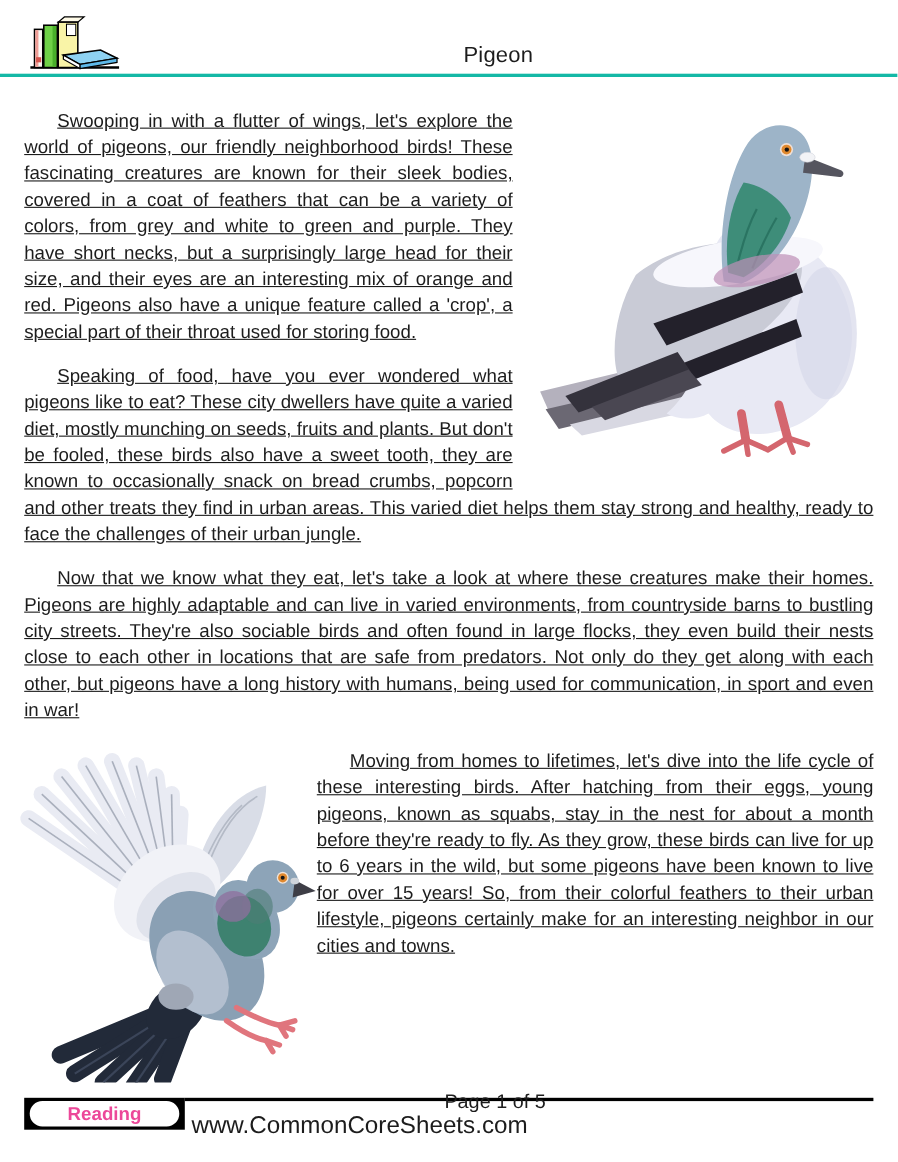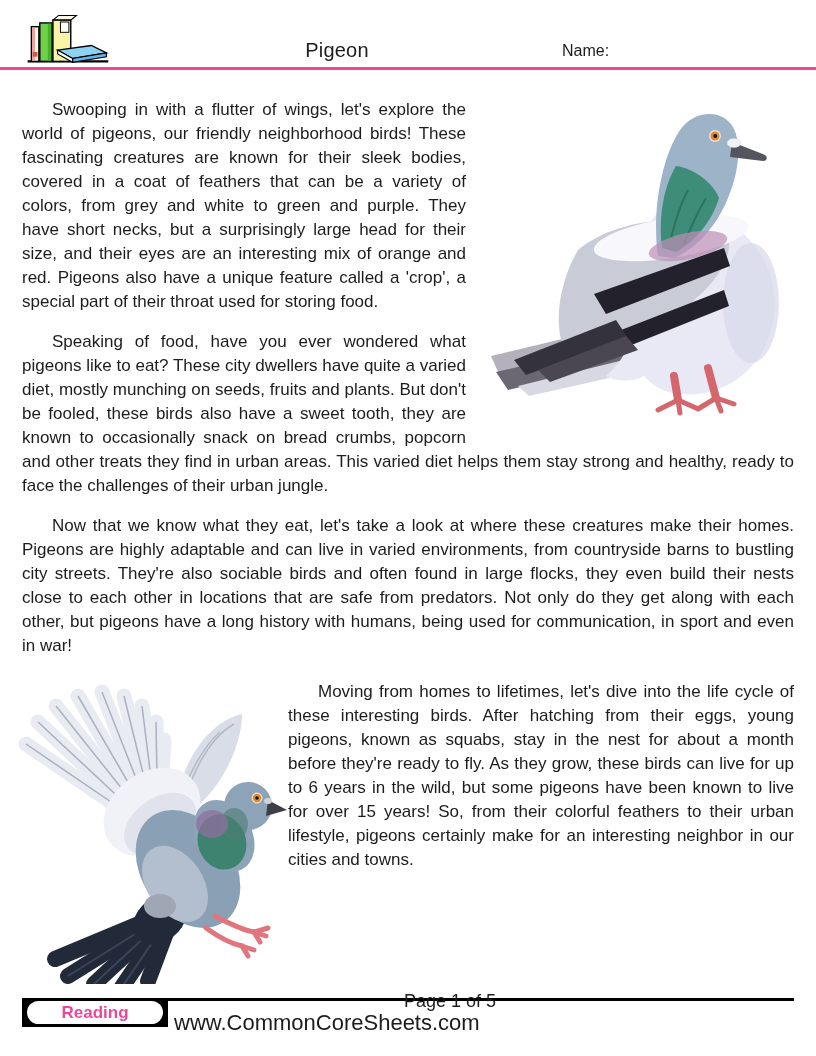--- a/index.html
+++ b/index.html
@@ -1,27 +1,27 @@
 <!DOCTYPE html>
 <html><head>
 <meta charset="utf-8">
 <style>
   html,body { margin:0; padding:0; background:#ffffff; }
   body { width:816px; height:1056px; position:relative; font-family:"Liberation Sans", sans-serif; color:#1c1c1c; overflow:hidden; }
 
   
-  .header { display:flex; align-items:flex-end; height:67px; padding:0 22px; border-bottom:3px solid #ec4899; box-sizing:content-box; }
+  .header { display:flex; align-items:flex-end; height:67px; padding:0 22px; border-bottom:3px solid #14b8a6; box-sizing:content-box; }
   .logo { width:90px; flex:0 0 90px; }
   .logo svg { display:block; }
   .header-title { flex:1; text-align:center; font-size:20px; font-weight:500; padding-bottom:5px; letter-spacing:.2px; }
   .header-name { width:232px; flex:0 0 232px; font-size:16px; padding-bottom:7px; }
 
   
   .main { padding:28px 22px 0 22px; }
-  .para { font-size:17px; line-height:24px; text-align:justify; text-indent:30px; margin:0 0 16px 0; }
+  .para { font-size:17px; line-height:24px; text-align:justify; text-indent:30px; margin:0 0 16px 0;text-decoration:underline; }
   .img-standing { float:right; width:328px; height:340px; margin:0 0 2px 0; }
   .img-standing svg { display:block; }
   .p4-section { margin-top:22px; }
   .img-flying { float:left; width:278px; height:270px; margin:4px 0 0 -12px; }
   .img-flying svg { display:block; }
 
   
   .footer-rule { position:absolute; left:168px; right:22px; top:998px; height:3px; background:#000; }
   .reading-badge { position:absolute; left:22px; top:998px; width:146px; height:29px; background:#000; }
   .reading-pill { position:absolute; left:5px; right:5px; top:3px; bottom:3px; background:#fff; border-radius:12px;
@@ -45,21 +45,20 @@
         <rect x="27.5" y="16.8" width="3.5" height="39.4" fill="#49b02a"></rect>
         <path d="M33 13 L39 8 L58 8 L52 13 Z" fill="#fffbe8" stroke="#000" stroke-width="1.2"></path>
         <rect x="33" y="13" width="19" height="44" fill="#f9f4a7" stroke="#000" stroke-width="1.5"></rect>
         <rect x="41" y="15" width="9" height="11" fill="#ffffff" stroke="#000" stroke-width="1"></rect>
         <path d="M38 45 L74 40 L90 48 L54 54 Z" fill="#8ed2f2" stroke="#000" stroke-width="1.5"></path>
         <path d="M54 54 L90 48 L90 52 L54 58 Z" fill="#5eb8e8" stroke="#000" stroke-width="1.2"></path>
         <path d="M38 45 L54 54 L54 58 L38 49 Z" fill="#ffffff" stroke="#000" stroke-width="1.2"></path>
       </svg>
     </div>
     <div class="header-title">Pigeon</div>
-    <div class="header-name">Name:</div>
   </div>
 
   <div class="main">
 
     <div class="img-standing">
       <svg width="328" height="340" viewBox="0 0 328 340" aria-hidden="true">
 
         <path d="M175 222 L25 258 L33 276 L180 242 Z" fill="#b4b1bd"></path>
         <path d="M178 240 L30 274 L42 292 L185 258 Z" fill="#6b6873"></path>
         <path d="M182 256 L52 288 L63 298 L188 270 Z" fill="#d8d8e2"></path>

